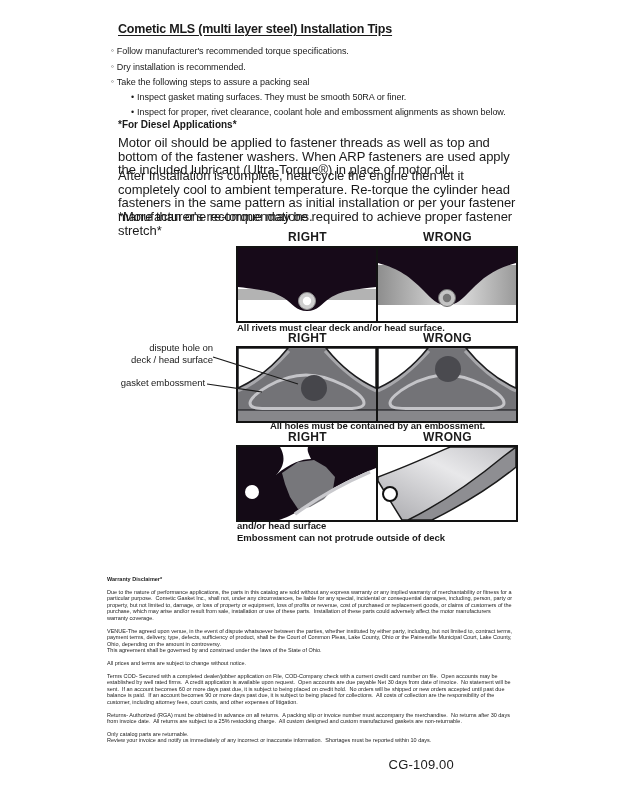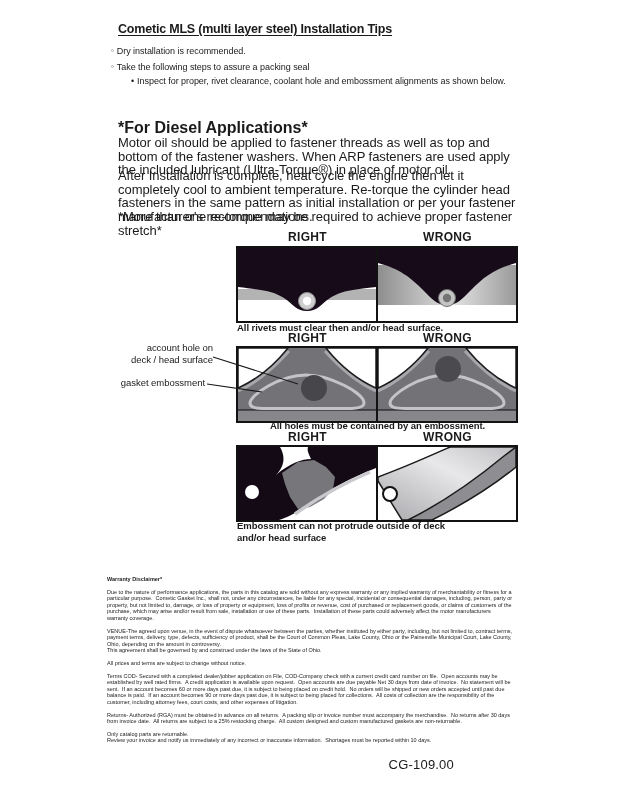--- a/index.html
+++ b/index.html
@@ -13,21 +13,21 @@
     left:118px; top:22px; font-size:12.5px; font-weight:bold; letter-spacing:-0.2px;
     text-decoration:underline; text-underline-offset:2px;
   }
 
   .tips { left:111px; top:43px; width:420px; font-size:9px; letter-spacing:-0.05px; }
   .tips .row { line-height:15px; white-space:nowrap; }
   .tips .row.sub { padding-left:20px; }
   .marker { display:inline-block; margin-right:3px; }
   .marker.open { font-size:8px; vertical-align:0.5px; }
 
-  .diesel-heading { left:118px; top:119px; font-size:16px; font-weight:bold; }
+  .diesel-heading { left:118px; top:119px; font-size:10px; font-weight:bold; }
   .para { left:118px; width:400px; font-size:13px; line-height:13.5px; letter-spacing:-0.05px; }
   .p1 { top:136px; } .p2 { top:169px; } .p3 { top:210px; }
 
   .dg-header {
     width:143px; text-align:center; font-size:12px; font-weight:bold; letter-spacing:0.3px;
   }
   .dbox {
     position:absolute; width:138px; height:73px; border:2.5px solid #121212; background:#fff;
   }
   .dbox svg { display:block; }
@@ -43,22 +43,24 @@
   .doc-code { left:334px; top:757px; width:120px; text-align:right; font-size:13px; letter-spacing:0.2px; }
 </style>
 </head>
 <body>
 
 <div class="page">
 
   <div class="abs title">Cometic MLS (multi layer steel) Installation Tips</div>
 
   <div class="abs tips">
+    <div class="row"><span class="marker open">◦</span><span>Follow manufacturer's recommended torque specifications.</span></div>
     <div class="row"><span class="marker open">◦</span><span>Dry installation is recommended.</span></div>
     <div class="row"><span class="marker open">◦</span><span>Take the following steps to assure a packing seal</span></div>
+    <div class="row sub"><span class="marker">•</span><span>Inspect gasket mating surfaces.  They must be smooth 50RA or finer.</span></div>
     <div class="row sub"><span class="marker">•</span><span>Inspect for proper, rivet clearance, coolant hole and embossment alignments as shown below.</span></div>
   </div>
 
   <div class="abs diesel-heading">*For Diesel Applications*</div>
   <div class="abs para p1">Motor oil should be applied to fastener threads as well as top and bottom of the fastener washers. When ARP fasteners are used apply the included lubricant (Ultra-Torque®) in place of motor oil.</div>
   <div class="abs para p2">After Installation is complete, heat cycle the engine then let it completely cool to ambient temperature. Re-torque the cylinder head fasteners in the same pattern as initial installation or per your fastener manufacturer's recommendations.</div>
   <div class="abs para p3">*More than one re-torque may be required to achieve proper fastener stretch*</div>
 
   <div class="abs dg-header" style="left:236px; top:230px;">RIGHT</div>
   <div class="abs dg-header" style="left:376px; top:230px;">WRONG</div>
@@ -83,27 +85,27 @@
         </linearGradient>
       </defs>
       <rect width="138" height="73" fill="#ffffff"></rect>
       <rect x="0" y="17" width="138" height="40" fill="url(#g1w)"></rect>
       <path d="M0,0 H138 V15 C116,21 106,29 93,42 C84,51 79,57 69,57 C59,57 54,51 45,42 C32,29 22,21 0,15 Z" fill="#170a19"></path>
       <rect x="0" y="57" width="138" height="16" fill="#ffffff"></rect>
       <circle cx="69" cy="50" r="8.5" fill="#c4c4c4" stroke="#6f6f6f" stroke-width="1"></circle>
       <circle cx="69" cy="50" r="4.2" fill="#757575"></circle>
     </svg>
   </div>
-  <div class="abs caption" style="left:237px; top:322px;">All rivets must clear then and/or head surface.</div>
+  <div class="abs caption" style="left:237px; top:322px;">All rivets must clear deck and/or head surface.</div>
 
   <div class="abs dg-header" style="left:236px; top:331px;">RIGHT</div>
   <div class="abs dg-header" style="left:376px; top:331px;">WRONG</div>
 
   <div class="abs callout" style="left:113px; top:342px; width:100px;">
-    <div>account hole on</div>
+    <div>dispute hole on</div>
     <div>deck / head surface</div>
   </div>
   <div class="abs callout" style="left:105px; top:377px; width:100px;text-align:right;">gasket embossment</div>
 
   <svg class="abs leader-overlay" width="290" height="70" viewBox="0 0 290 70">
     <line x1="101" y1="19" x2="186" y2="46" stroke="#1a1a1a" stroke-width="1.1"></line>
     <line x1="95" y1="46" x2="150" y2="54" stroke="#1a1a1a" stroke-width="1.1"></line>
   </svg>
 
   <div class="dbox" style="left:236px; top:346px;">
@@ -155,22 +157,22 @@
             <stop offset="1" stop-color="#c0c0c4"></stop>
         </linearGradient>
       </defs>
       <rect width="138" height="73" fill="#ffffff"></rect>
       <path d="M0,30 C30,19 54,8 72,0 L138,0 L138,6 L134,9 C102,37 66,60 38,73 L24,73 C14,57 5,42 0,34 Z" fill="url(#g3w)" stroke="#1a1a1a" stroke-width="1.5"></path>
       <path d="M30,73 C62,57 97,33 126,9 L138,0 L138,20 C110,43 78,61 54,73 Z" fill="#8e8e92" stroke="#1a1a1a" stroke-width="1.5"></path>
       <circle cx="12" cy="47" r="7" fill="#ffffff" stroke="#111111" stroke-width="2"></circle>
     </svg>
   </div>
   <div class="abs caption" style="left:237px; top:520px; width:260px;">
+    <div>and/or head surface</div>
     <div>Embossment can not protrude outside of deck</div>
-    <div>and/or head surface</div>
   </div>
 
   <div class="abs legal">
     <div class="lh">Warranty Disclaimer*</div>
     <p>Due to the nature of performance applications, the parts in this catalog are sold without any express warranty or any implied warranty of merchantability or fitness for a particular purpose.  Cometic Gasket Inc., shall not, under any circumstances, be liable for any special, incidental or consequential damages, including, person, party or property, but not limited to, damage, or loss of property or equipment, loss of profits or revenue, cost of purchased or replacement goods, or claims of customers of the purchase, which may arise and/or result from sale, installation or use of these parts.  Installation of these parts could adversely affect the motor manufacturers warranty coverage.</p>
     <p>VENUE-The agreed upon venue, in the event of dispute whatsoever between the parties, whether instituted by either party, including, but not limited to, contract terms, payment terms, delivery, type, defects, sufficiency of product, shall be the Court of Common Pleas, Lake County, Ohio or the Painesville Municipal Court, Lake County, Ohio, depending on the amount in controversy.
 This agreement shall be governed by and construed under the laws of the State of Ohio.</p>
     <p>All prices and terms are subject to change without notice.</p>
     <p>Terms COD- Secured with a completed dealer/jobber application on File, COD-Company check with a current credit card number on file.  Open accounts may be established by well rated firms.  A credit application is available upon request.  Open accounts are due payable Net 30 days from date of invoice.  No statement will be sent.  If an account becomes 60 or more days past due, it is subject to being placed on credit hold.  No orders will be shipped or new orders accepted until past due balance is paid.  If an account becomes 90 or more days past due, it is subject to being placed for collections.  All costs of collection are the responsibility of the customer, including attorney fees, court costs, and other expenses of litigation.</p>
     <p>Returns- Authorized (RGA) must be obtained in advance on all returns.  A packing slip or invoice number must accompany the merchandise.  No returns after 30 days from invoice date.  All returns are subject to a 25% restocking charge.  All custom designed and custom manufactured gaskets are non-returnable.</p>

